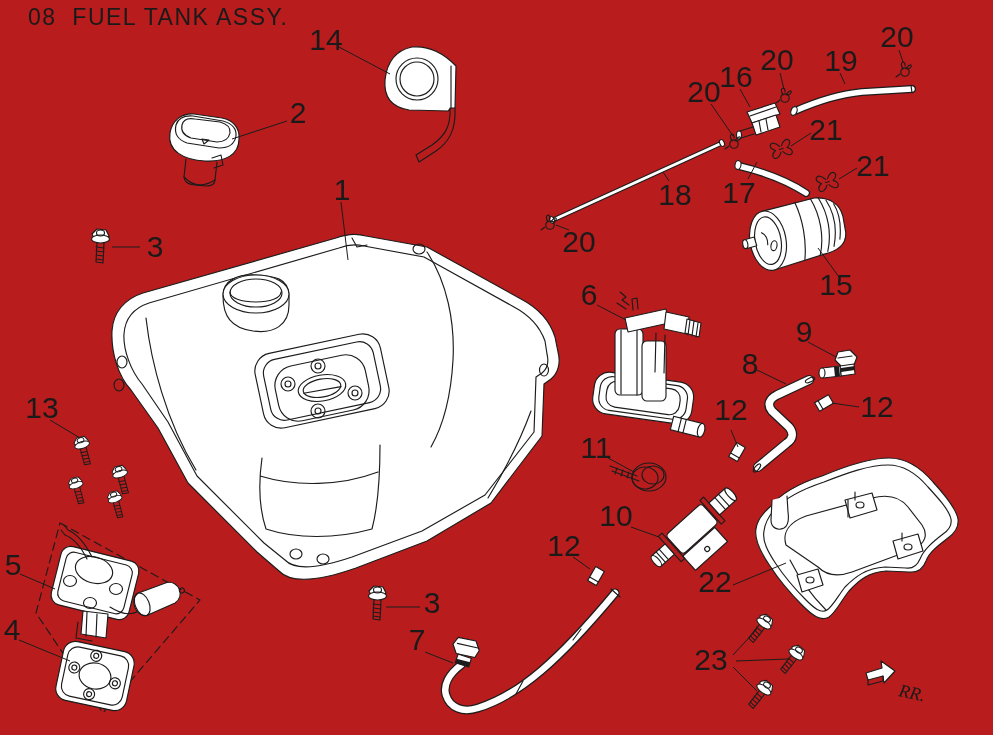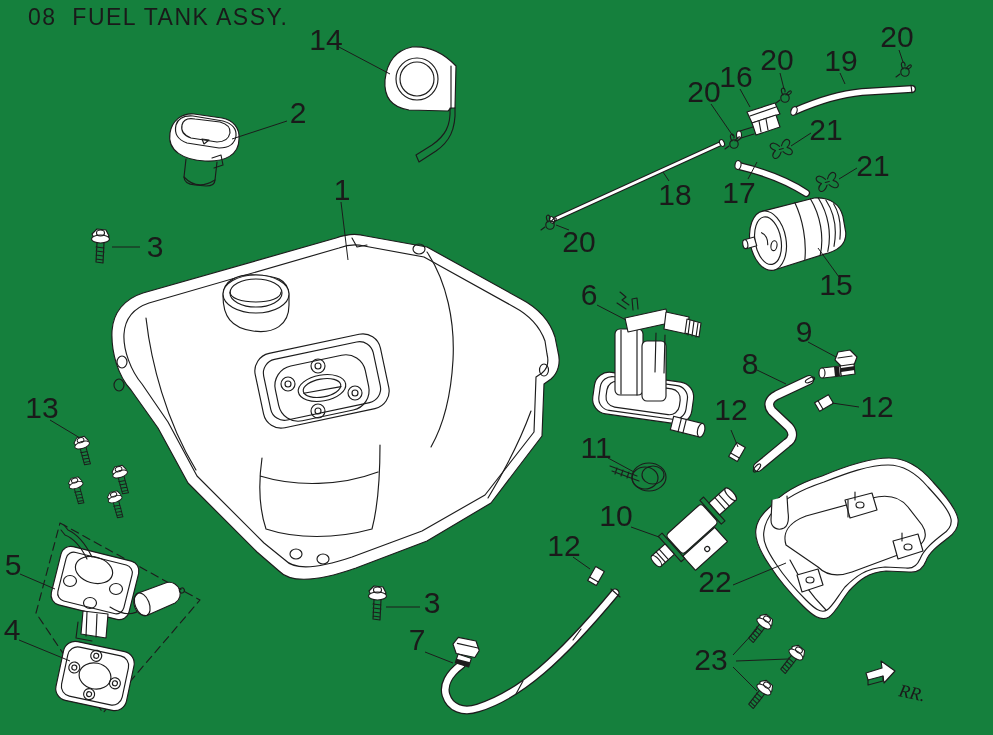--- a/index.html
+++ b/index.html
@@ -1,16 +1,16 @@
 <!DOCTYPE html>
 <html><head>
 <meta charset="utf-8">
 <style>
   html,body{margin:0;padding:0;background:#fff;}
-  .canvas{position:relative;width:993px;height:735px;background:#15803d;overflow:hidden;}
+  .canvas{position:relative;width:993px;height:735px;background:#b91c1c;overflow:hidden;}
   svg{display:block;}
   .ln{fill:none;stroke:#1c1c1c;stroke-width:1.15;stroke-linecap:round;stroke-linejoin:round;}
   .fw{fill:#ffffff;stroke:#1c1c1c;stroke-width:1.15;stroke-linecap:round;stroke-linejoin:round;}
   .dk{fill:#1c1c1c;stroke:none;}
   .dash{stroke-dasharray:8 5;}
   .t-out{fill:none;stroke:#1c1c1c;stroke-linecap:round;stroke-linejoin:round;}
   .t-in{fill:none;stroke:#ffffff;stroke-linecap:round;stroke-linejoin:round;}
   .w9{stroke-width:9;} .w65{stroke-width:6.5;}
   .w10{stroke-width:10;} .w75{stroke-width:7.5;}
   .w5{stroke-width:5;} .w3{stroke-width:3;}

